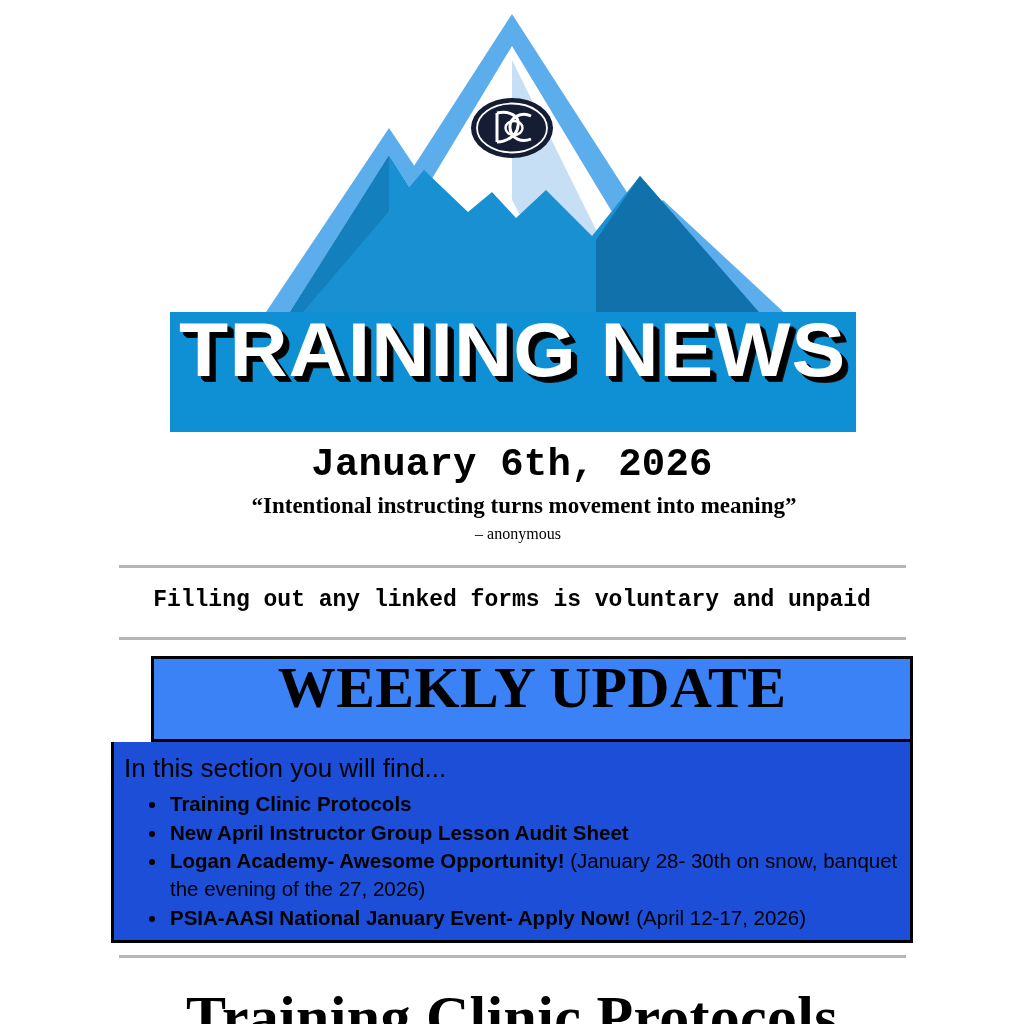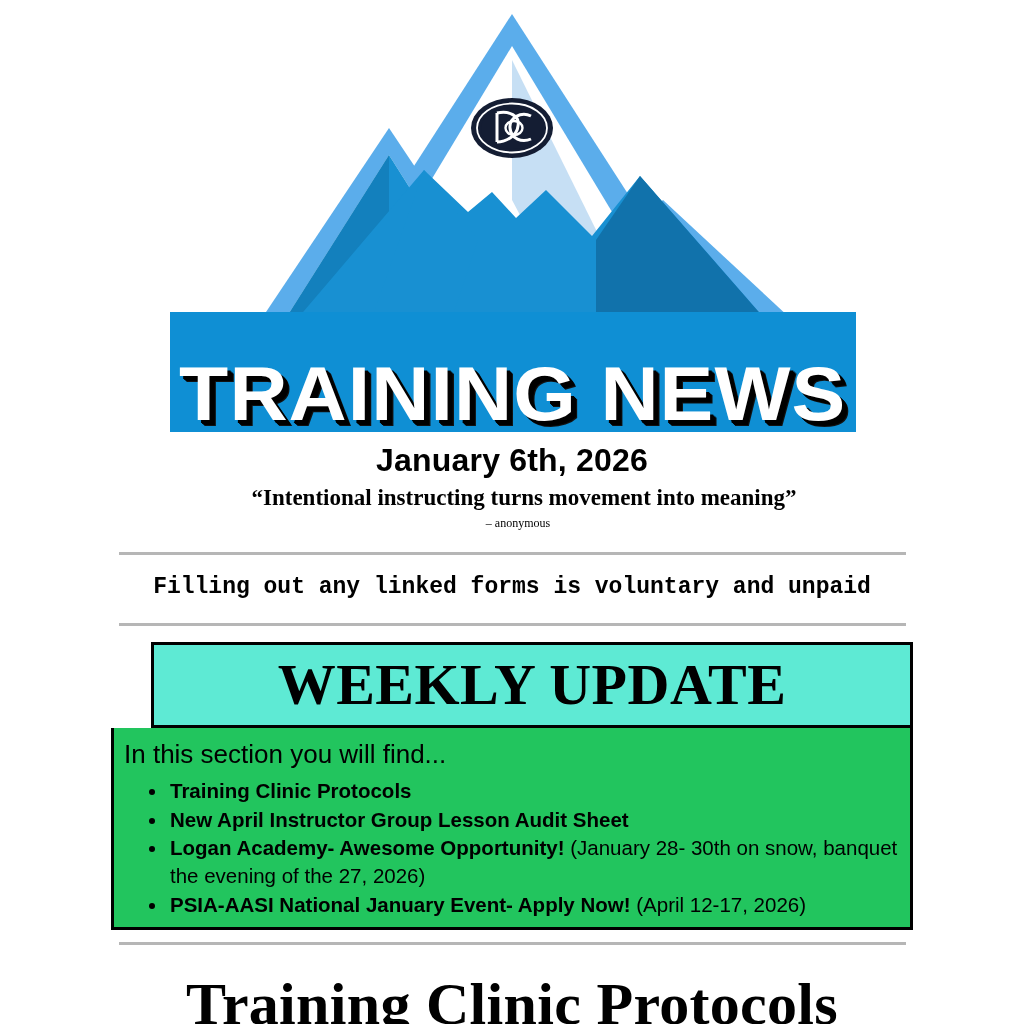--- a/index.html
+++ b/index.html
@@ -31,21 +31,21 @@
     height: 432px;
     display: block;
   }
   .banner-title {
     position: absolute;
     left: 170px;
     top: 312px;
     width: 686px;
     height: 120px;
     display: flex;
-    align-items: flex-end;
+    align-items: flex-start;
     justify-content: center;
     pointer-events: none;
   }
   .banner-title span {
     font-family: "Liberation Sans Narrow", "Liberation Sans", sans-serif;
     font-weight: bold;
     font-size: 76px;
     line-height: 1;
     letter-spacing: 1px;
     color: #ffffff;
@@ -57,38 +57,38 @@
        6px 6px 0 #111;
     white-space: nowrap;
   }
 
   
   .masthead {
     text-align: center;
     margin-top: 10px;
   }
   .issue-date {
-    font-family: Liberation Sans, sans-serif;
-    font-weight: bold;
-    font-size: 32px;
+    font-family: Liberation Mono, monospace;
+    font-weight: bold;
+    font-size: 39px;
     line-height: 1.18;
     letter-spacing: 0.2px;
   }
   .quote {
     font-family: "Liberation Serif", serif;
     font-weight: bold;
     font-size: 23px;
     line-height: 1.25;
     margin-top: 4px;
     padding-left: 24px;
   }
   .quote-attr {
     font-family: "Liberation Serif", serif;
     font-weight: normal;
-    font-size: 12px;
+    font-size: 16px;
     line-height: 1.2;
     margin-top: 3px;
     padding-left: 12px;
   }
 
   
   .rule {
     width: 787px;
     height: 3px;
     background: #b6b6b6;
@@ -108,39 +108,39 @@
   }
 
   
   .update-box {
     width: 802px;
     margin: 16px auto 0 auto;
     box-sizing: border-box;
   }
   .update-header {
     border: 3px solid #000000;
-    background: #5eead4;
+    background: #3b82f6;
     height: 86px;
     display: flex;
-    align-items: center;
+    align-items: flex-start;
     justify-content: center;
     box-sizing: border-box;
     margin-left: 40px;
   }
   .update-header span {
     font-family: "Liberation Serif", serif;
     font-weight: bold;
     font-size: 58px;
     line-height: 1;
     letter-spacing: 0.5px;
   }
   .update-body {
     border: 3px solid #000000;
     border-top: none;
-    background: #22c55e;
+    background: #1d4ed8;
     box-sizing: border-box;
     padding: 8px 10px 8px 8px;
   }
   .intro-line {
     font-family: "Liberation Sans", sans-serif;
     font-weight: normal;
     font-size: 26px;
     line-height: 1.25;
     margin: 2px 0 6px 2px;
   }

